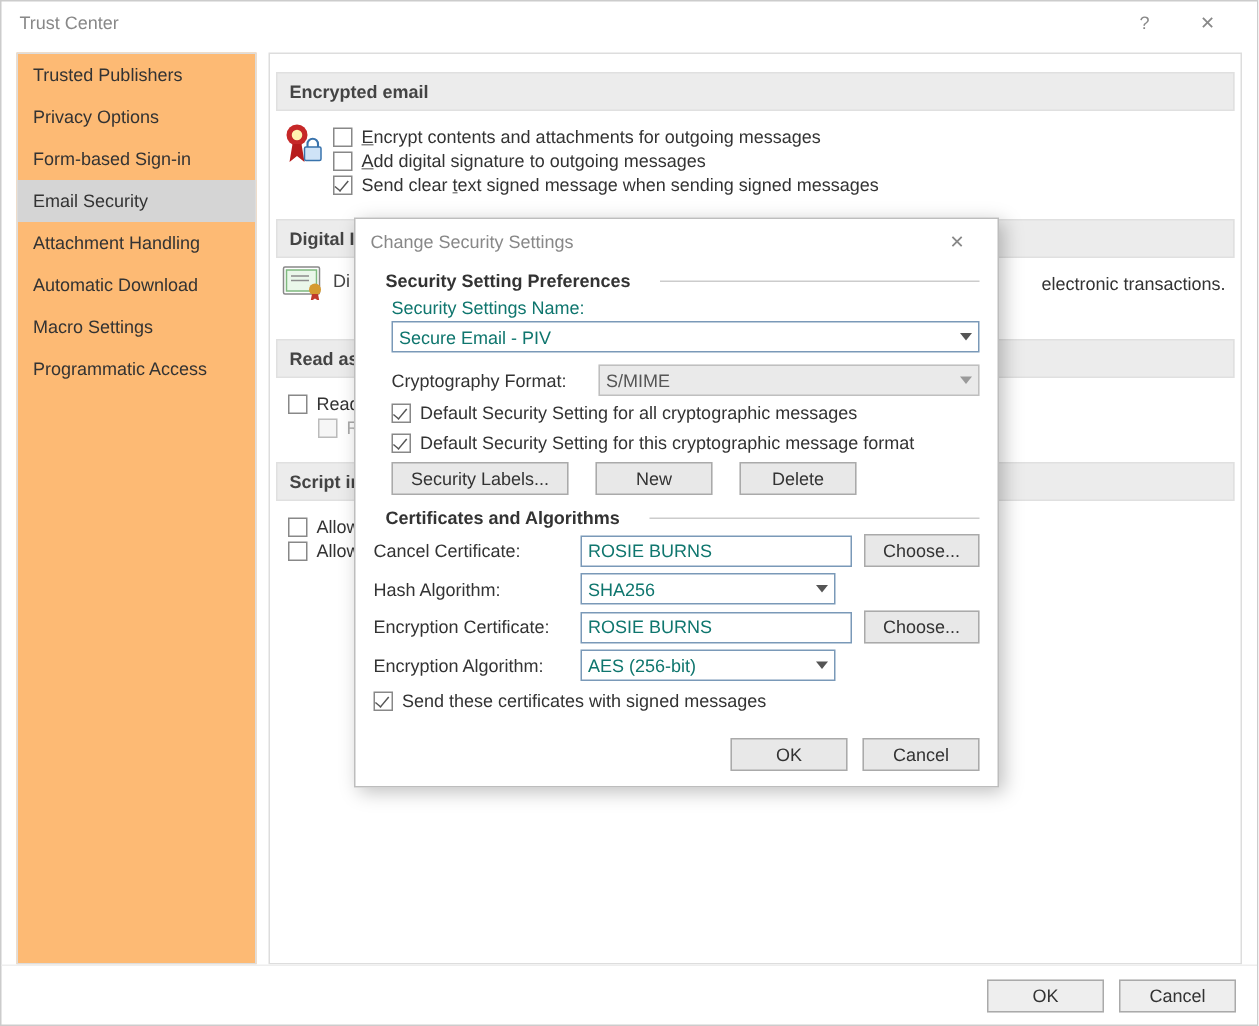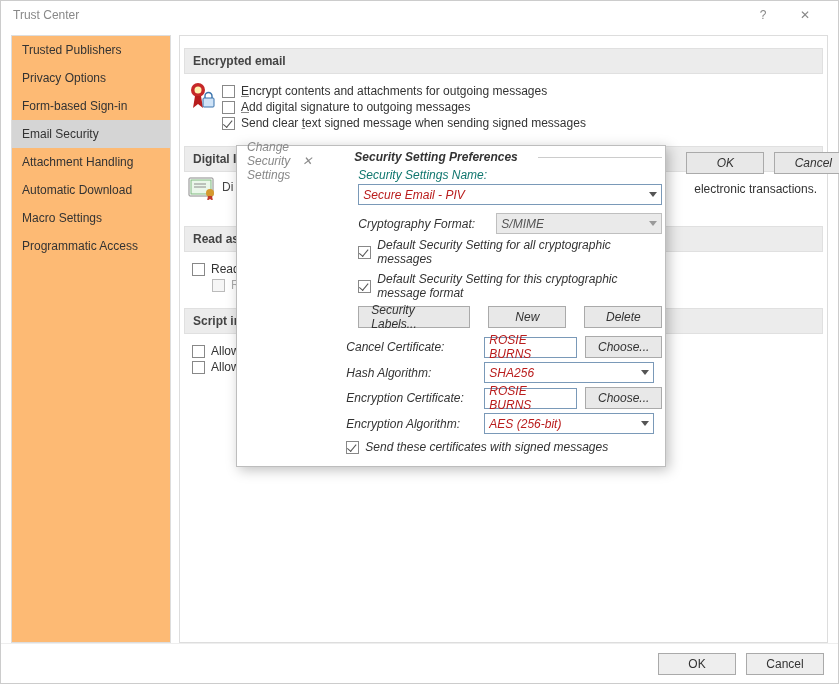--- a/index.html
+++ b/index.html
@@ -113,21 +113,21 @@
   }
   
   .modal {
     position: absolute;
     left: 235px; top: 144px;
     width: 430px;
     background: #fff;
     border: 1px solid #bdbdbd;
     box-shadow: 3px 3px 12px rgba(0,0,0,.25);
     z-index: 10;
-    display: flex; flex-direction: row; font-style: italic;
+    display: flex; flex-direction: column;
   }
   .modal-title {
     height: 30px;
     display: flex; align-items: center;
     padding: 0 10px;
     color: #888;
   }
   .modal-title .t { flex:1; }
   .modal-close {
     width: 34px; height: 28px;
@@ -149,21 +149,21 @@
     gap: 8px;
   }
   .modal .formrow .lab { width: 130px; }
   .sel, .inp {
     flex:1;
     height: 21px;
     border: 1px solid #7a99b8;
     background: #fff;
     display:flex; align-items:center; justify-content:space-between;
     padding: 0 4px;
-    color:#b91c1c;
+    color:#0f766e;
   }
   .sel.disabled { background:#eaeaea; color:#555; border-color:#bfbfbf; }
   .sel .chev, .chev {
     width:0;height:0;border-left:4px solid transparent;border-right:4px solid transparent;border-top:5px solid #555;
     margin-left:6px;
   }
   .modal .btn { background:#e8e8e8; }
   .modal-footer {
     display:flex; justify-content:flex-end; gap:10px;
     padding: 6px 12px 10px 12px;
@@ -314,20 +314,24 @@
             </div>
           <div class="btn">
               <span>New</span>
             </div>
           <div class="btn">
               <span>Delete</span>
             </div>
         </div>
       </div>
 
+      <div class="fieldset-label">
+        <span>Certificates and Algorithms</span>
+          <span class="line"></span>
+      </div>
 
       <div style="padding-left:0;">
         <div class="formrow">
           <span class="lab">Cancel Certificate:</span>
           <div class="inp">
               <span>ROSIE BURNS</span>
             </div>
           <div class="btn" style="min-width:70px;">
               <span>Choose...</span>
             </div>

